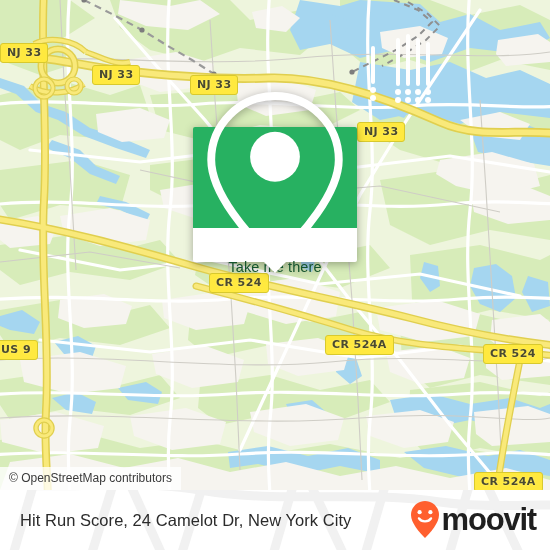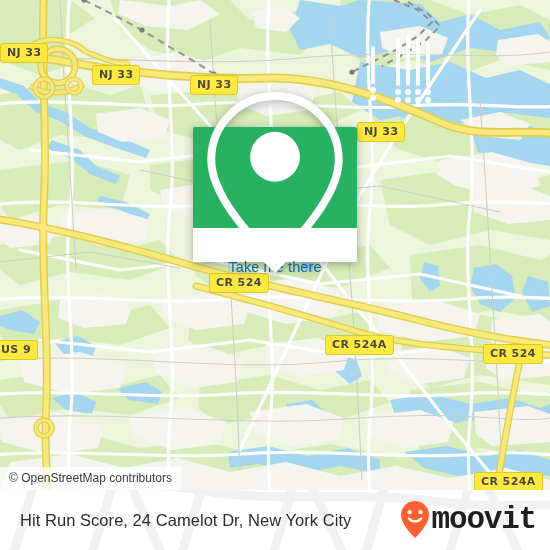--- a/index.html
+++ b/index.html
@@ -71,21 +71,21 @@
   }
   #popup-foot {
     height: 34px;
     background: #ffffff;
     border-radius: 0 0 2px 2px;
     display: flex;
     align-items: center;
     justify-content: center;
   }
   #popup-foot-label {
-    color: #0369a1;
+    color: #14532d;
     font-size: 14.5px;
     font-family: "Liberation Sans", sans-serif;
     letter-spacing: 0.1px;
     margin-top: 44px;
   }
   #popup-tail {
     position: absolute;
     left: 71px;
     top: 135px;
     width: 0;
@@ -146,21 +146,21 @@
     white-space: nowrap;
   }
   #brand {
     display: flex;
     align-items: center;
     gap: 1px;
   }
   #brand-word {
     color: #1f1f1f;
     font-size: 31px;
-    font-family: Liberation Mono, monospace;
+    font-family: Liberation Sans, sans-serif;
     font-weight: bold;
     letter-spacing: -1.2px;
     line-height: 1;
     margin-left: 1px;
     margin-bottom: 1px;
   }
 </style>
 </head>
 <body>
 

